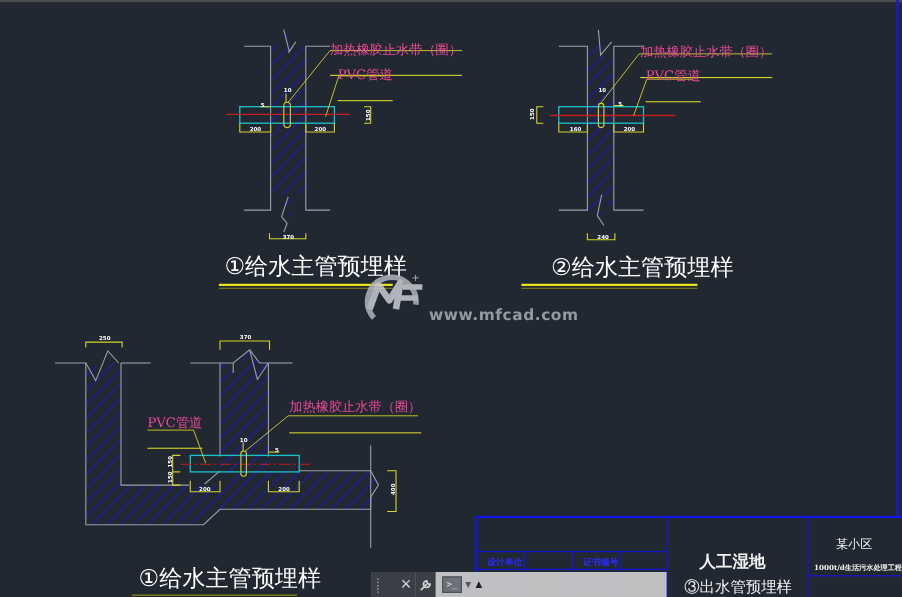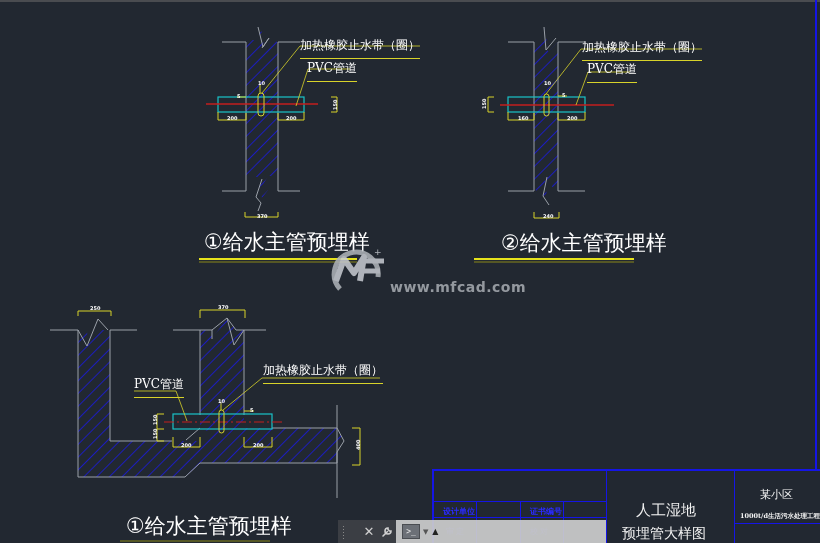--- a/index.html
+++ b/index.html
@@ -9,23 +9,23 @@
     font-family: "DejaVu Serif", "Liberation Serif", serif;
   }
   .topbar { position: absolute; left: 0; top: 0; width: 820px; height: 2px; background: #4a4c50; }
   svg.canvas { position: absolute; left: 0; top: 0; }
   .title-text {
     position: absolute; color: #ffffff; font-size: 21px; letter-spacing: 0;
     font-family: "DejaVu Sans", "Liberation Sans", sans-serif;
     white-space: nowrap;
   }
   .label-yellow {
-    position: absolute; color: #ffffff; font-size: 12px; white-space: nowrap;
+    position: absolute; color: #ec4899; font-size: 12px; white-space: nowrap;
     font-family: "DejaVu Serif", "Liberation Serif", serif;
-    border-bottom: 1px solid #d8d32a; line-height: 14px; padding-bottom: 6px; text-align: right;
+    border-bottom: 1px solid #d8d32a; line-height: 14px; padding-bottom: 16px; text-align: right;
   }
   .dim {
     position: absolute; color: #ffffff; font-size: 5px; font-weight: bold;
     font-family: "DejaVu Sans", sans-serif; white-space: nowrap;
   }
   .dim.v { transform: rotate(-90deg); transform-origin: left top; }
   
   .tb { position: absolute; left: 432px; top: 469px; width: 388px; height: 74px;
         border-top: 2px solid #1515e6; border-left: 2px solid #1515e6; box-sizing: border-box; }
   .tb-cell { position: absolute; border-color: #1515e6; border-style: solid; border-width: 0; box-sizing: border-box; }
@@ -217,22 +217,22 @@
   <div class="tb-cell" style="left:172px;top:0;width:1px;height:74px;border-left-width:1px;"></div>
   <div class="tb-cell" style="left:300px;top:0;width:1px;height:74px;border-left-width:1px;"></div>
   <div class="tb-cell" style="left:300px;top:52px;width:86px;height:1px;border-top-width:1px;"></div>
   <div class="tb-cell" style="left:384px;top:-469px;width:1px;height:543px;border-left-width:0;"></div>
 
   <div class="tb-text-blue" style="left:9px;top:35px;">设计单位</div>
   <div class="tb-text-blue" style="left:96px;top:35px;text-align:right;">证书编号</div>
   <div class="tb-text-blue" style="left:12px;top:55px;opacity:0.45;">审 定</div>
   <div class="tb-text-blue" style="left:96px;top:55px;opacity:0.45;">校 对</div>
 
-  <div class="tb-text-white" style="left:202px;top:30px;font-size:15px;">人工湿地</div>
-  <div class="tb-text-white" style="left:188px;top:54px;font-size:14px;">预埋管大样图</div>
+  <div class="tb-text-white" style="left:202px;top:30px;font-size:15px;font-weight:bold;">人工湿地</div>
+  <div class="tb-text-white" style="left:188px;top:54px;font-size:14px;">③出水管预埋样</div>
 
   <div class="tb-text-white" style="left:326px;top:16px;font-size:11px;">某小区</div>
   <div class="tb-text-white" style="left:306px;top:41px;font-size:6.5px;font-weight:bold;">1000t/d生活污水处理工程</div>
 </div>
 
 <div class="cmdbar">
   <div class="cmd-grip">
       <div class="dots"></div>
     </div>
   <div class="cmd-btn">✕</div>

